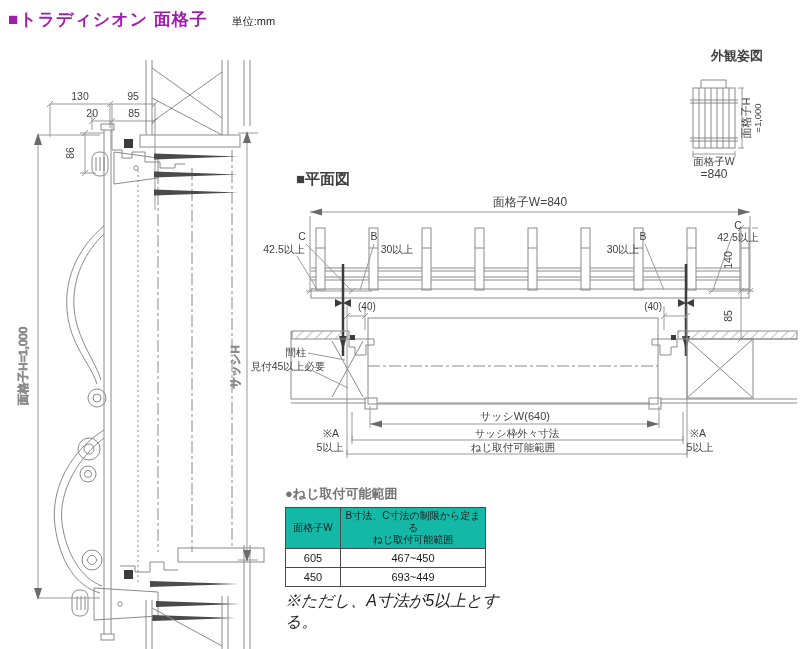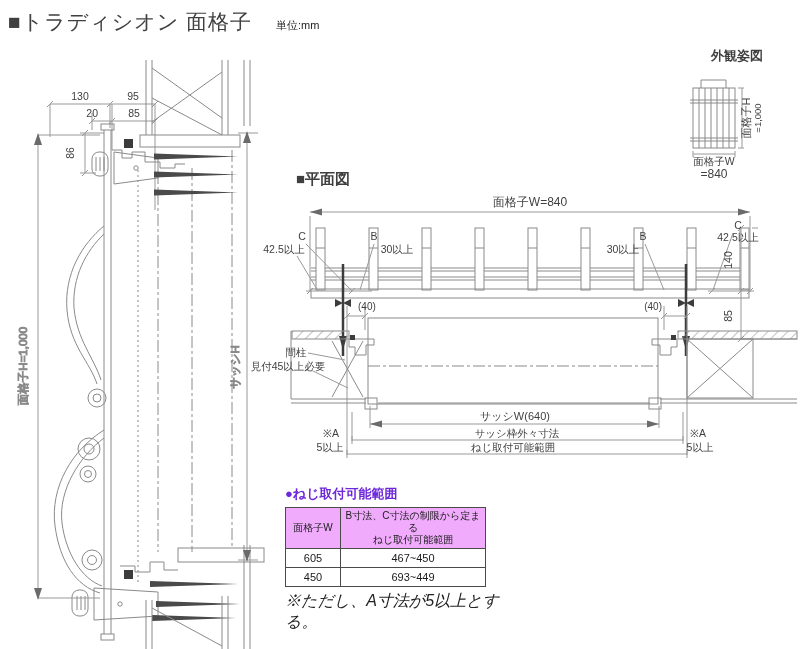--- a/index.html
+++ b/index.html
@@ -1,28 +1,28 @@
 <!DOCTYPE html>
 <html><head>
 <meta charset="utf-8">
 <style>
   html,body{margin:0;padding:0;background:#ffffff;}
   .canvas{position:relative;width:800px;height:649px;background:#fff;overflow:hidden;
           font-family:"Liberation Sans",sans-serif;color:#1a1a1a;}
   .page-header{position:absolute;left:8px;top:8px;white-space:nowrap;}
-  .page-title{font-size:21px;font-weight:normal;letter-spacing:1px;color:#404040;}
+  .page-title{font-size:17px;font-weight:bold;letter-spacing:1px;color:#a21caf;}
   .unit-label{font-size:11px;color:#222;margin-left:24px;}
   svg text{font-family:"Liberation Sans",sans-serif;fill:#3f3f3f;}
   .drawing-svg{position:absolute;left:0;top:0;}
   
   .table-block{position:absolute;left:285px;top:485px;width:220px;}
-  .table-title{font-size:13px;font-weight:bold;color:#6d28d9;margin:0 0 4px 0;}
+  .table-title{font-size:13px;font-weight:bold;color:#737373;margin:0 0 4px 0;}
   table.screw{border-collapse:collapse;border:1.5px solid #4a4a4a;}
   table.screw th,table.screw td{border:1px solid #4a4a4a;text-align:center;vertical-align:middle;}
-  table.screw th{background:#f0abfc;font-weight:normal;font-size:10px;line-height:1.2;padding:2px 4px;height:28px;}
+  table.screw th{background:#14b8a6;font-weight:normal;font-size:10px;line-height:1.2;padding:2px 4px;height:28px;}
   table.screw td{font-size:11px;height:16px;padding:1px 4px;margin-top:20px;}
   .col-w{width:46px;}
   .col-range{width:136px;}
   .table-note{font-size:16px;color:#222;margin-top:4px;font-style:italic;}
 </style>
 </head>
 <body>
 
 <div class="canvas">
 

